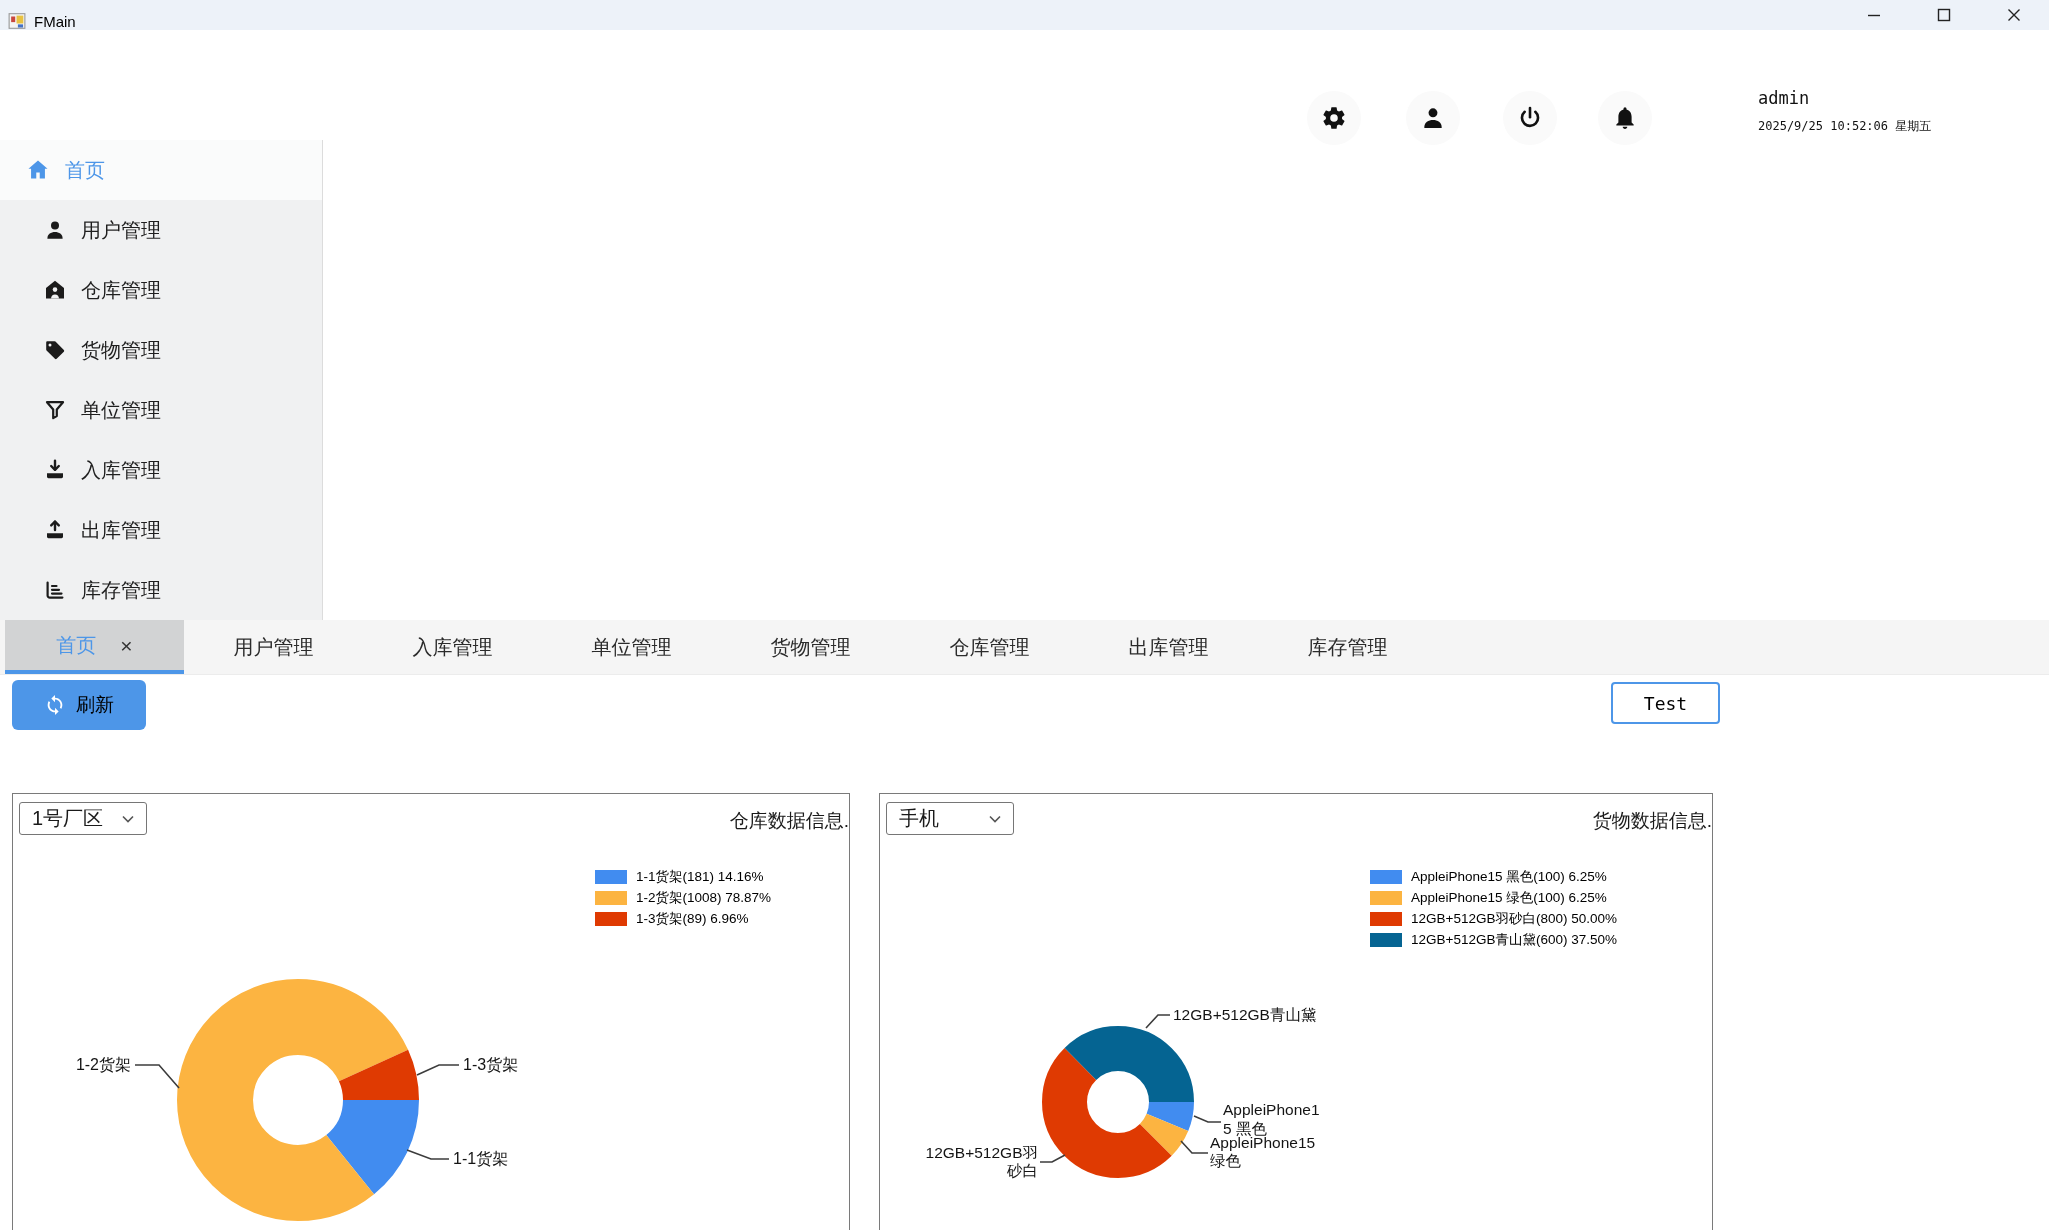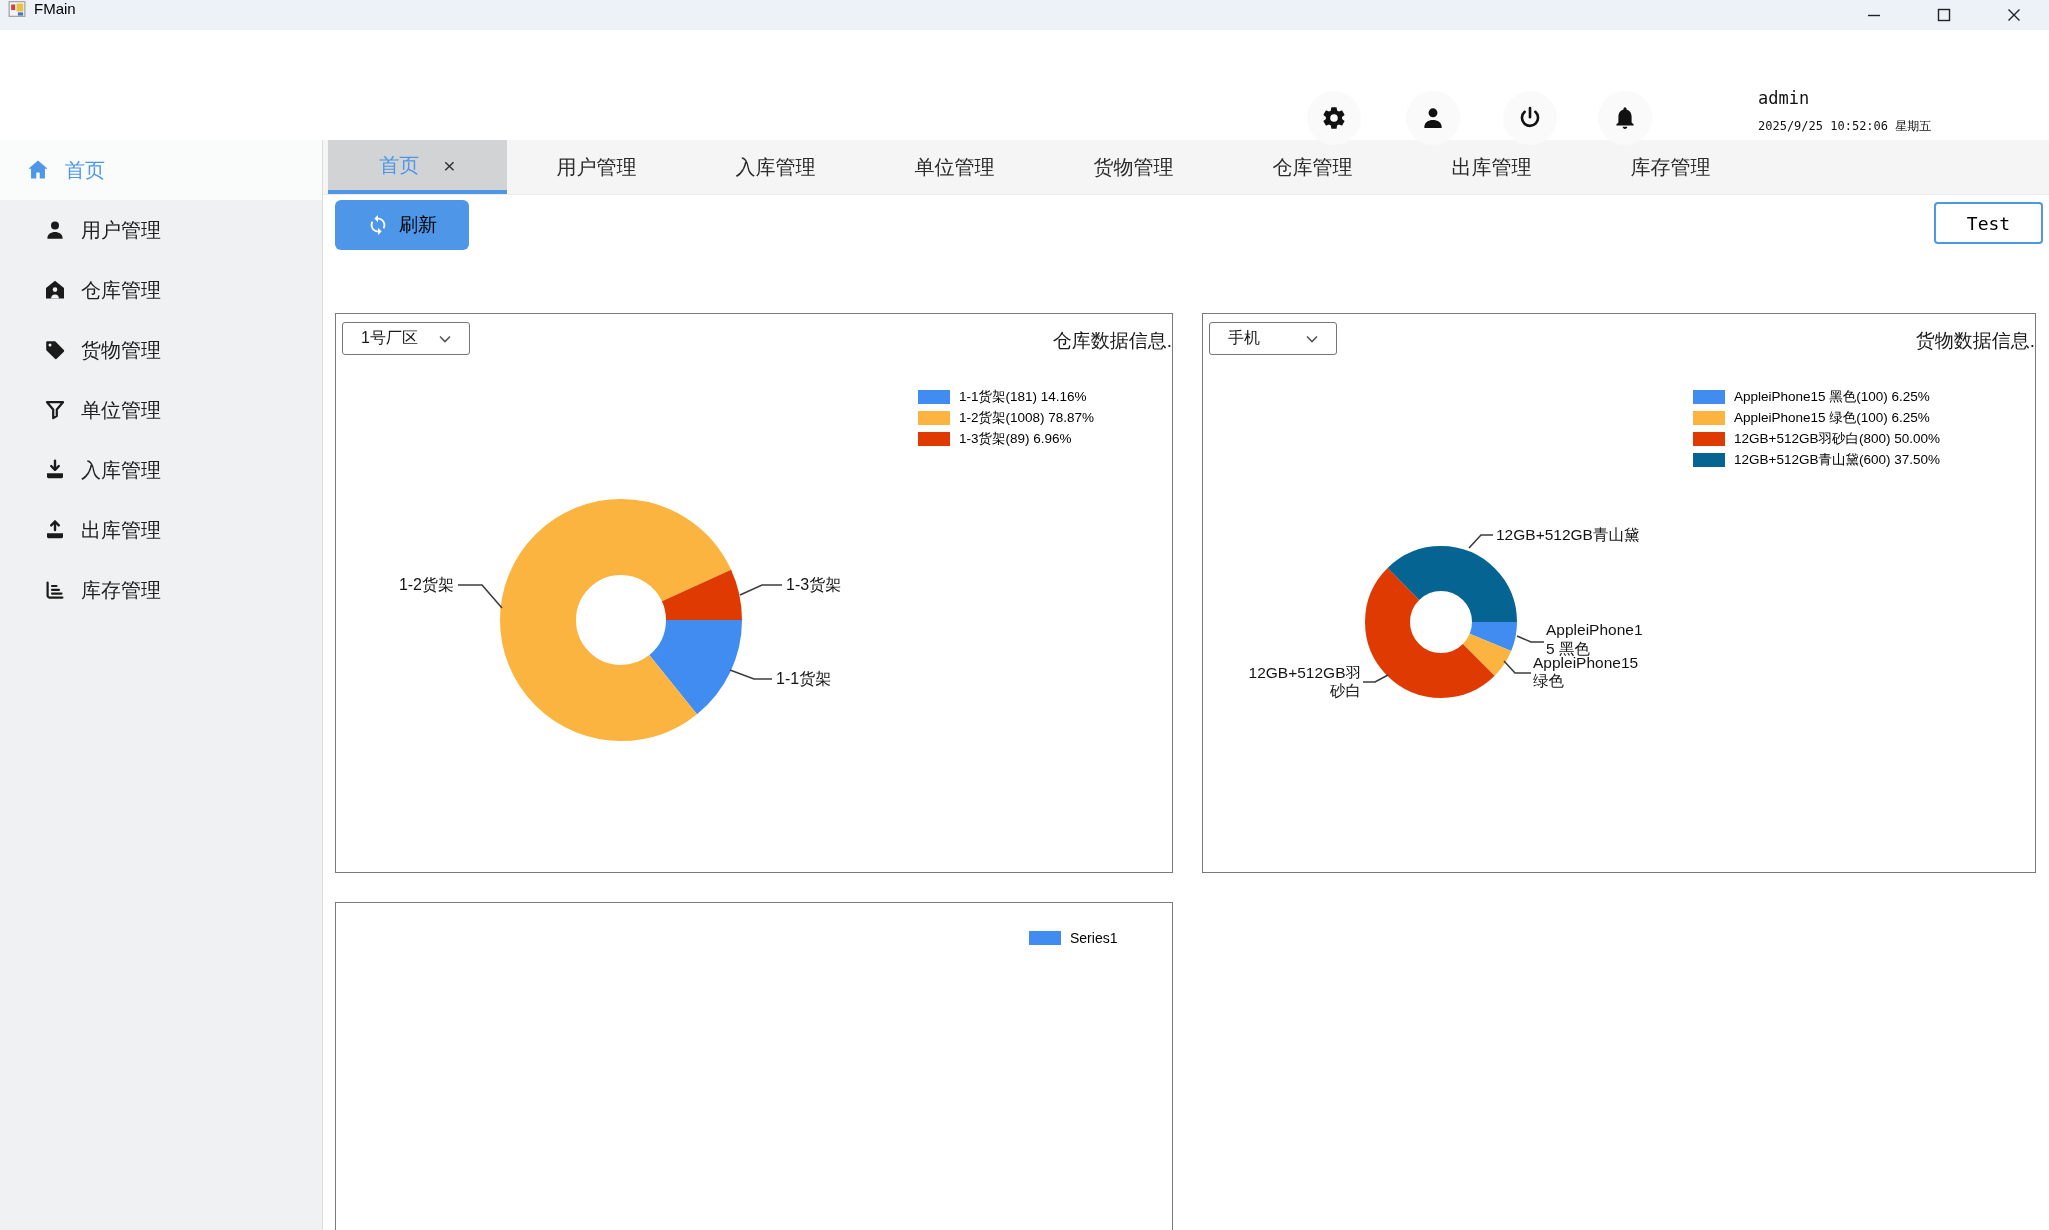--- a/index.html
+++ b/index.html
@@ -1,33 +1,33 @@
 <!DOCTYPE html>
 <html style="--accent: #4D96E8;"><head>
 <meta charset="utf-8">
 <style>
   html,body{margin:0;padding:0;overflow:hidden;}
   body{width:2049px;height:1230px;background:#fff;font-family:"Liberation Sans","DejaVu Sans",sans-serif;color:#1a1a1a;position:relative;}
   svg{display:block;}
 
   
-  .titlebar{height:30px;background:#EDF2F9;display:flex;align-items:flex-start;padding-left:8px;position:relative;}
+  .titlebar{height:30px;background:#EDF2F9;display:flex;align-items:flex-end;padding-left:8px;position:relative;}
   .app-title{font-size:15px;margin-left:8px;color:#000;}
   .win-controls{position:absolute;right:0;top:0;height:30px;display:flex;}
   .winbtn{width:70px;height:30px;background:none;border:none;display:flex;align-items:center;justify-content:center;cursor:pointer;padding:0;}
 
   
   .header{height:110px;background:#fff;position:relative;padding-left:28px;}
   .hbtn{position:absolute;top:61px;width:54px;height:54px;border-radius:50%;background:#fafafa;border:none;display:flex;align-items:center;justify-content:center;cursor:pointer;padding:0;}
   .user-block{position:absolute;left:1758px;top:58px;font-family:"DejaVu Sans Mono","Liberation Mono",monospace;color:#111;}
   .username{font-size:17px;}
   .datetime{font-size:12px;margin-top:10px;white-space:nowrap;}
 
   
-  .shell{display:flex;height:1090px;}
+  .shell{display:flex;height:1090px;flex-direction:column;}
   .sidebar{width:323px;background:#F0F1F2;border-right:1px solid #DCDCDC;box-sizing:border-box;flex:none;}
   .nav-item{height:60px;display:flex;align-items:center;font-size:20px;color:#1e1e1e;position:relative;cursor:pointer;}
   .nav-item .nicon{margin-left:25px;margin-right:14px;flex:none;}
   .nav-item.sub .nicon{margin-left:43px;}
   .nav-item.home{background:#FAFBFB;color:var(--accent);}
   .chev{position:absolute;right:24px;top:19px;}
 
   main{flex:1;display:flex;flex-direction:column;min-width:0;}
   .tabstrip{height:55px;background:#F5F5F5;display:flex;padding-left:5px;border-bottom:1px solid #ECECEC;box-sizing:border-box;flex:none;}
   .tab{width:179px;display:flex;align-items:center;justify-content:center;font-size:20px;color:#2b2b2b;box-sizing:border-box;cursor:pointer;}
@@ -36,21 +36,21 @@
 
   .content{flex:1;position:relative;background:#fff;}
   .refresh-btn{position:absolute;left:12px;top:5px;width:134px;height:50px;background:var(--accent);color:#000000;border:none;border-radius:6px;font-size:19px;display:flex;align-items:center;justify-content:center;gap:10px;cursor:pointer;font-family:inherit;}
   .test-btn{position:absolute;left:1611px;top:7px;width:109px;height:42px;background:#fff;border:2px solid var(--accent);border-radius:4px;font-family:"DejaVu Sans Mono","Liberation Mono",monospace;font-size:18px;color:#000;cursor:pointer;}
 
   .panel{position:absolute;background:#fff;border:1px solid #7a7a7a;box-sizing:border-box;}
   #panel-warehouse{left:12px;top:118px;width:838px;height:560px;}
   #panel-goods{left:879px;top:118px;width:834px;height:560px;}
   #panel-bottom{left:12px;top:707px;width:838px;height:560px;}
   .panel-title{position:absolute;top:14px;left:0;right:0;text-align:right;font-size:19px;font-weight:400;color:#1a1a1a;margin:0;}
-  .combo{position:absolute;left:6px;top:8px;width:128px;height:33px;border:1px solid #767676;border-radius:3px;background:#fff;display:flex;align-items:center;justify-content:space-between;font-size:16px;padding:0 18px;box-sizing:border-box;cursor:pointer;}
+  .combo{position:absolute;left:6px;top:8px;width:128px;height:33px;border:1px solid #767676;border-radius:3px;background:#fff;display:flex;align-items:center;justify-content:space-between;font-size:20px;padding:0 12px;box-sizing:border-box;cursor:pointer;}
   .legend{position:absolute;font-size:13.5px;color:#000;}
   .lrow{display:flex;align-items:center;height:21px;white-space:nowrap;}
   .sw{width:32px;height:14px;margin-right:9px;display:inline-block;flex:none;}
   .chartsvg{position:absolute;left:0;top:0;}
   .chartsvg text{font-size:16px;fill:#141414;}
   .chartsvg text.co2{font-size:15.5px;}
   .chartsvg polyline{fill:none;stroke:#3c3c3c;stroke-width:1.6;}
 </style>
 </head>
 <body>

